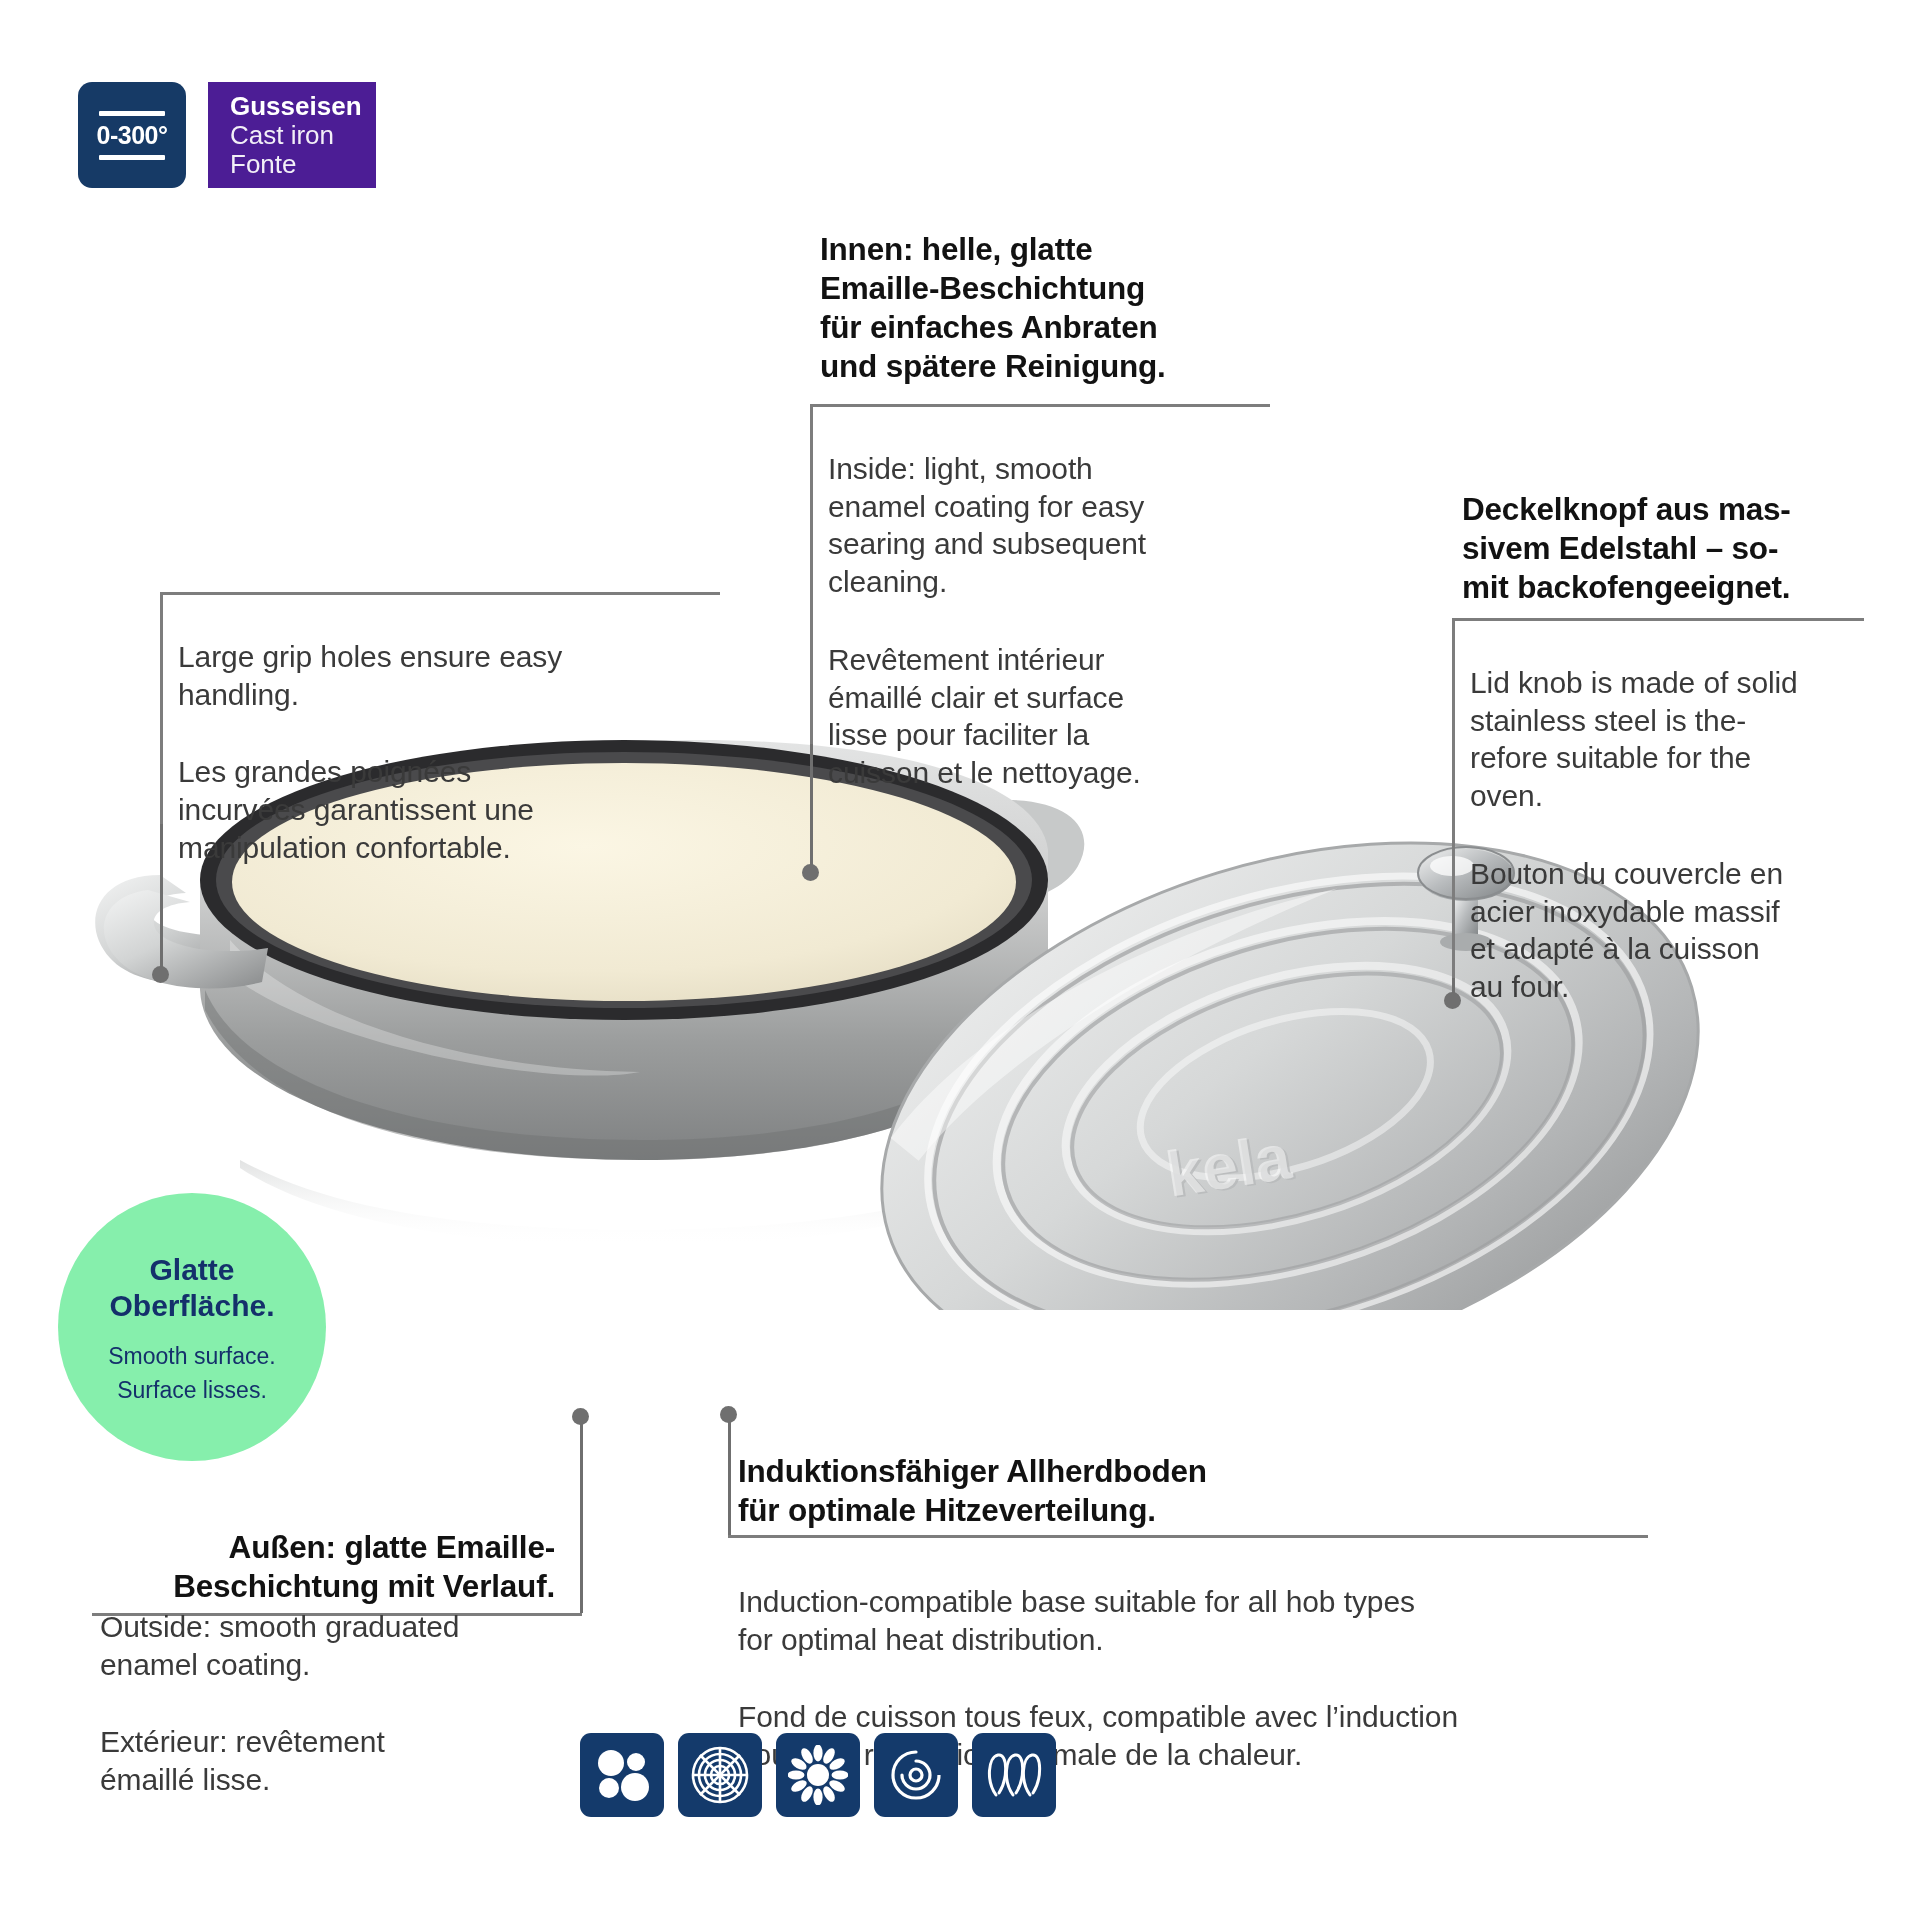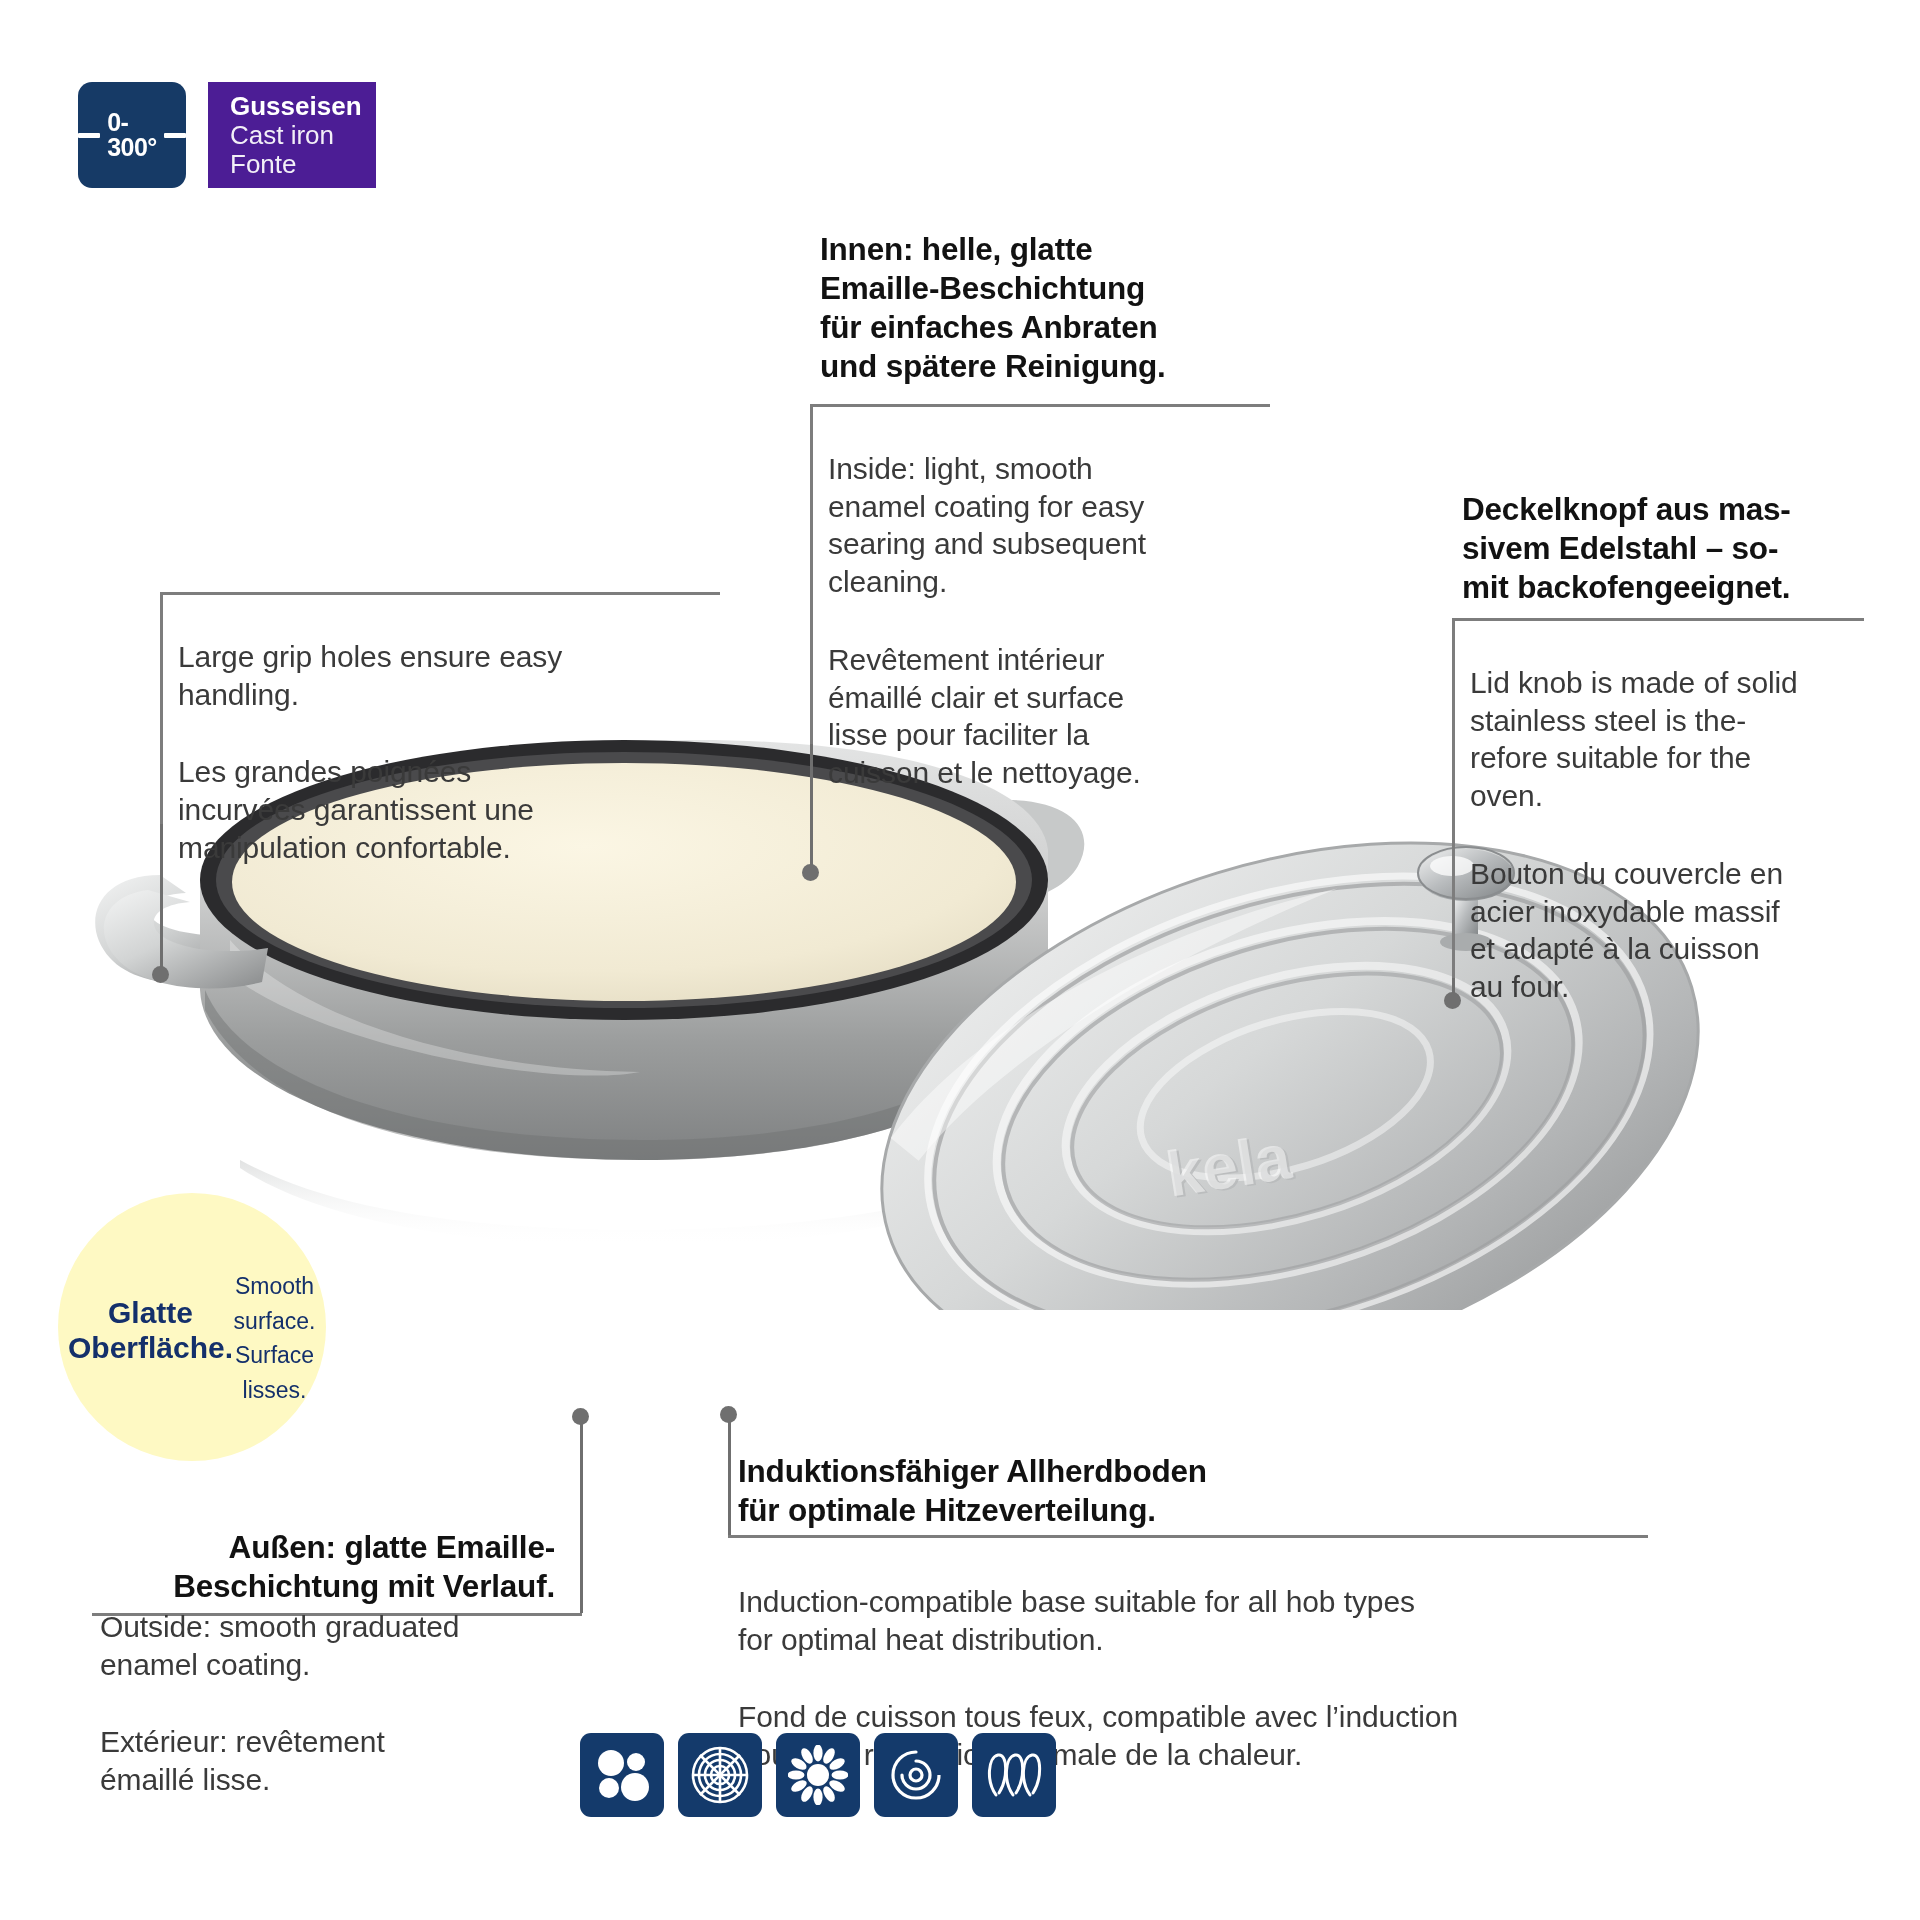--- a/index.html
+++ b/index.html
@@ -11,21 +11,21 @@
     overflow:hidden;
     position:relative;
   }
   .stage{position:absolute;left:0;top:0;width:1920px;height:1920px;}
   .abs{position:absolute;}
 
   
   #badges{left:78px;top:82px;display:flex;align-items:stretch;gap:22px;}
   .badge-temp{
     width:108px;height:106px;border-radius:14px;background:#163a66;
-    display:flex;flex-direction:row;align-items:center;justify-content:center;
+    display:flex;flex-direction:column;align-items:center;justify-content:center;
     gap:7px;
   }
   .badge-temp .rule{width:66px;height:5px;background:#ffffff;border-radius:1px;}
   .badge-temp .deg{
     color:#ffffff;font-size:25px;font-weight:bold;letter-spacing:-0.5px;line-height:1;
   }
   .badge-mat{
     width:168px;height:106px;background:#4c1d95;color:#ffffff;
     padding:10px 0 0 22px;box-sizing:border-box;
   }
@@ -51,22 +51,22 @@
 
   
   .lead{position:absolute;background:#6f6f6f;}
   .lead-v{width:3px;}
   .lead-h{height:3px;}
   .dot{position:absolute;width:17px;height:17px;border-radius:50%;background:#6f6f6f;}
 
   
   #smooth-circle{
     left:58px;top:1193px;width:268px;height:268px;border-radius:50%;
-    background:#fef9c3;color:#14306b;
-    display:flex;flex-direction:row;align-items:center;justify-content:center;
+    background:#86efac;color:#14306b;
+    display:flex;flex-direction:column;align-items:center;justify-content:center;
     text-align:center;box-sizing:border-box;padding:6px 10px 0;
   }
   #smooth-circle .sc-title{font-size:30px;font-weight:bold;line-height:1.18;white-space:pre-line;}
   #smooth-circle .sc-sub{font-size:23px;font-weight:400;margin-top:16px;line-height:1.5;}
   #smooth-circle .sc-sub div{}
 
   
   #hob-icons{left:580px;top:1733px;display:flex;gap:14px;}
   .hob{width:84px;height:84px;border-radius:11px;background:#143a6b;
        display:flex;align-items:center;justify-content:center;}

